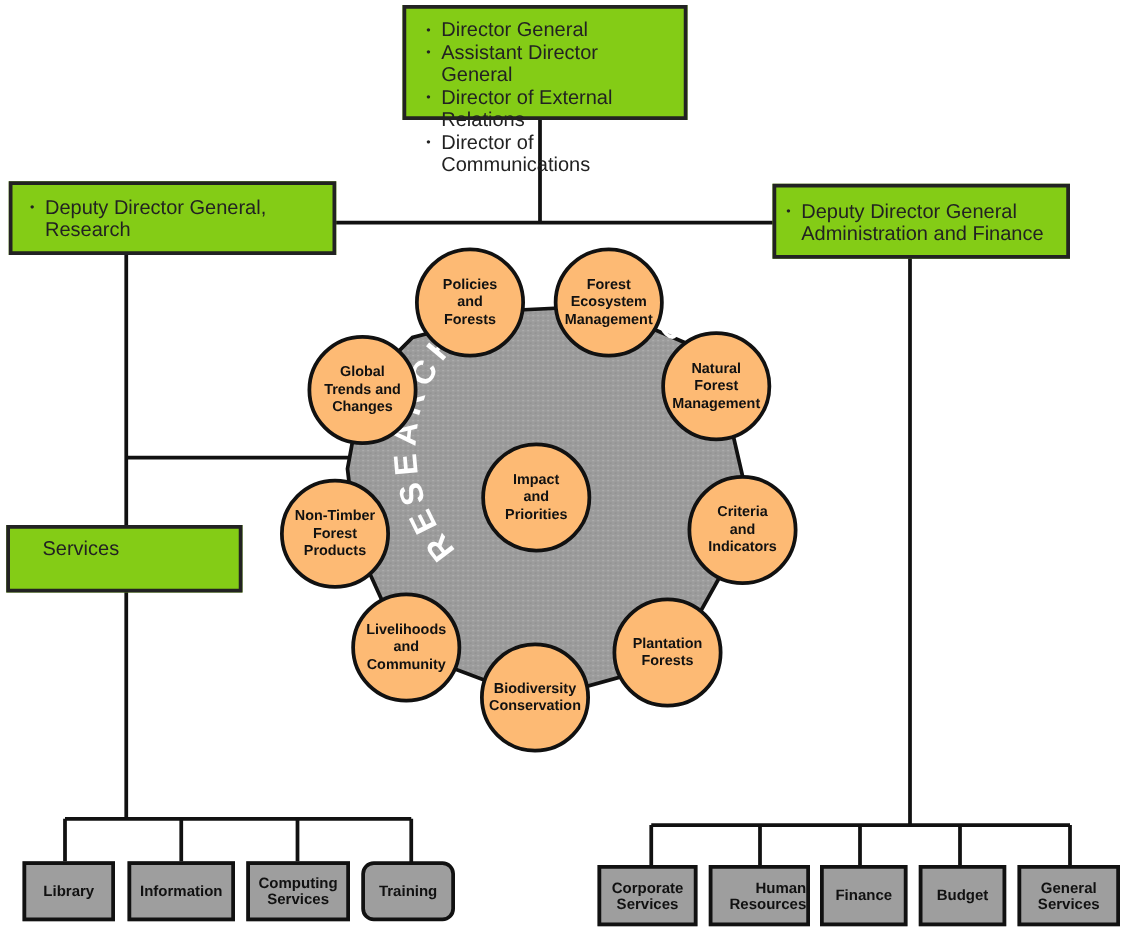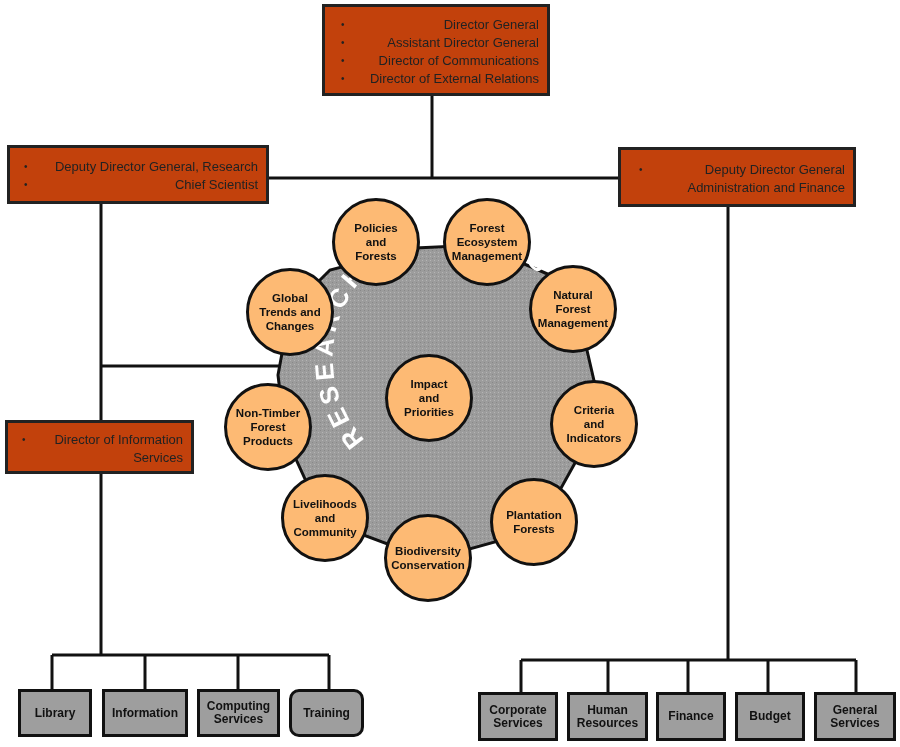--- a/index.html
+++ b/index.html
@@ -1,18 +1,18 @@
 <!DOCTYPE html>
 <html><head>
 <meta charset="utf-8">
 <style>
   html, body { margin:0; padding:0; background:#ffffff; }
   body { width:900px; height:747px; position:relative; overflow:hidden; font-family:"Liberation Sans", sans-serif; }
   #lines { position:absolute; left:0; top:0; }
-  .box { position:absolute; box-sizing:border-box; background:#c2410c; border:3px solid #222; color:#222; font-size:13px; line-height:18px;text-align:right; }
+  .box { position:absolute; box-sizing:border-box; background:#84cc16; border:3px solid #222; color:#222; font-size:16px; line-height:18px; }
   .box ul { margin:0; padding:0; list-style:none; }
   .box li { position:relative; padding-left:14px; }
   .box li.bullet::before { content:"•"; position:absolute; left:2px; top:0; font-size:10px; }
   .unit { position:absolute; box-sizing:border-box; background:#9e9e9e; border:3px solid #111; color:#111; font-weight:bold; font-size:12px; line-height:13px; display:flex; align-items:center; justify-content:center; text-align:center; }
   .circle { position:absolute; box-sizing:border-box; width:88px; height:88px; border-radius:50%; background:#fdba74; border:3px solid #111; display:flex; align-items:center; justify-content:center; text-align:center; font-weight:bold; font-size:11.5px; line-height:14px; color:#111; }
   .circle span { white-space:pre-line; }
   .hub { position:absolute; }
 </style>
 </head>
 <body>
@@ -35,42 +35,40 @@
     <line x1="688" y1="660" x2="688" y2="693"></line>
     <line x1="768" y1="660" x2="768" y2="693"></line>
     <line x1="856" y1="660" x2="856" y2="693"></line>
   </g>
 </svg>
 
 <div class="box" style="left:322px;top:4px;width:228px;height:92px;padding:9px 8px 0 14px;">
   <ul>
     <li class="bullet">Director General</li>
     <li class="bullet">Assistant Director General</li>
+    <li class="bullet">Director of External Relations</li>
     <li class="bullet">Director of Communications</li>
-    <li class="bullet">Director of External Relations</li>
   </ul>
 </div>
 
 <div class="box" style="left:7px;top:145px;width:262px;height:59px;padding:10px 8px 0 12px;">
   <ul>
     <li class="bullet">Deputy Director General, Research</li>
-    <li class="bullet">Chief Scientist</li>
   </ul>
 </div>
 
-<div class="box" style="left:618px;top:147px;width:238px;height:60px;padding:11px 8px 0 16px;">
+<div class="box" style="left:618px;top:147px;width:238px;height:60px;padding:11px 8px 0 6px;">
   <ul>
     <li class="bullet">Deputy Director General</li>
     <li>Administration and Finance</li>
   </ul>
 </div>
 
 <div class="box" style="left:5px;top:420px;width:189px;height:54px;padding:8px 8px 0 12px;">
   <ul>
-    <li class="bullet">Director of Information</li>
     <li>Services</li>
   </ul>
 </div>
 
 <svg class="hub" style="left:230px;top:200px;" width="390" height="400">
   <defs>
     <pattern id="speckle" width="4" height="4" patternUnits="userSpaceOnUse">
       <rect width="4" height="4" fill="#9c9c9c"></rect>
       <rect x="0" y="0" width="1" height="1" fill="#b5b5b5"></rect>
       <rect x="2" y="2" width="1" height="1" fill="#888"></rect>
@@ -142,21 +140,21 @@
 <div class="unit" style="left:197px;top:689px;width:83px;height:48px;">
     <span>Computing Services</span>
   </div>
 <div class="unit" style="left:289px;top:689px;width:75px;height:48px;border-radius:10px;">
     <span>Training</span>
   </div>
 
 <div class="unit" style="left:478px;top:692px;width:80px;height:49px;">
     <span>Corporate Services</span>
   </div>
-<div class="unit" style="left:567px;top:692px;width:81px;height:49px;">
+<div class="unit" style="left:567px;top:692px;width:81px;height:49px;text-align:right;">
     <span>Human Resources</span>
   </div>
 <div class="unit" style="left:656px;top:692px;width:70px;height:49px;">
     <span>Finance</span>
   </div>
 <div class="unit" style="left:735px;top:692px;width:70px;height:49px;">
     <span>Budget</span>
   </div>
 <div class="unit" style="left:814px;top:692px;width:82px;height:49px;align-items:center;">
     <span>General Services</span>

